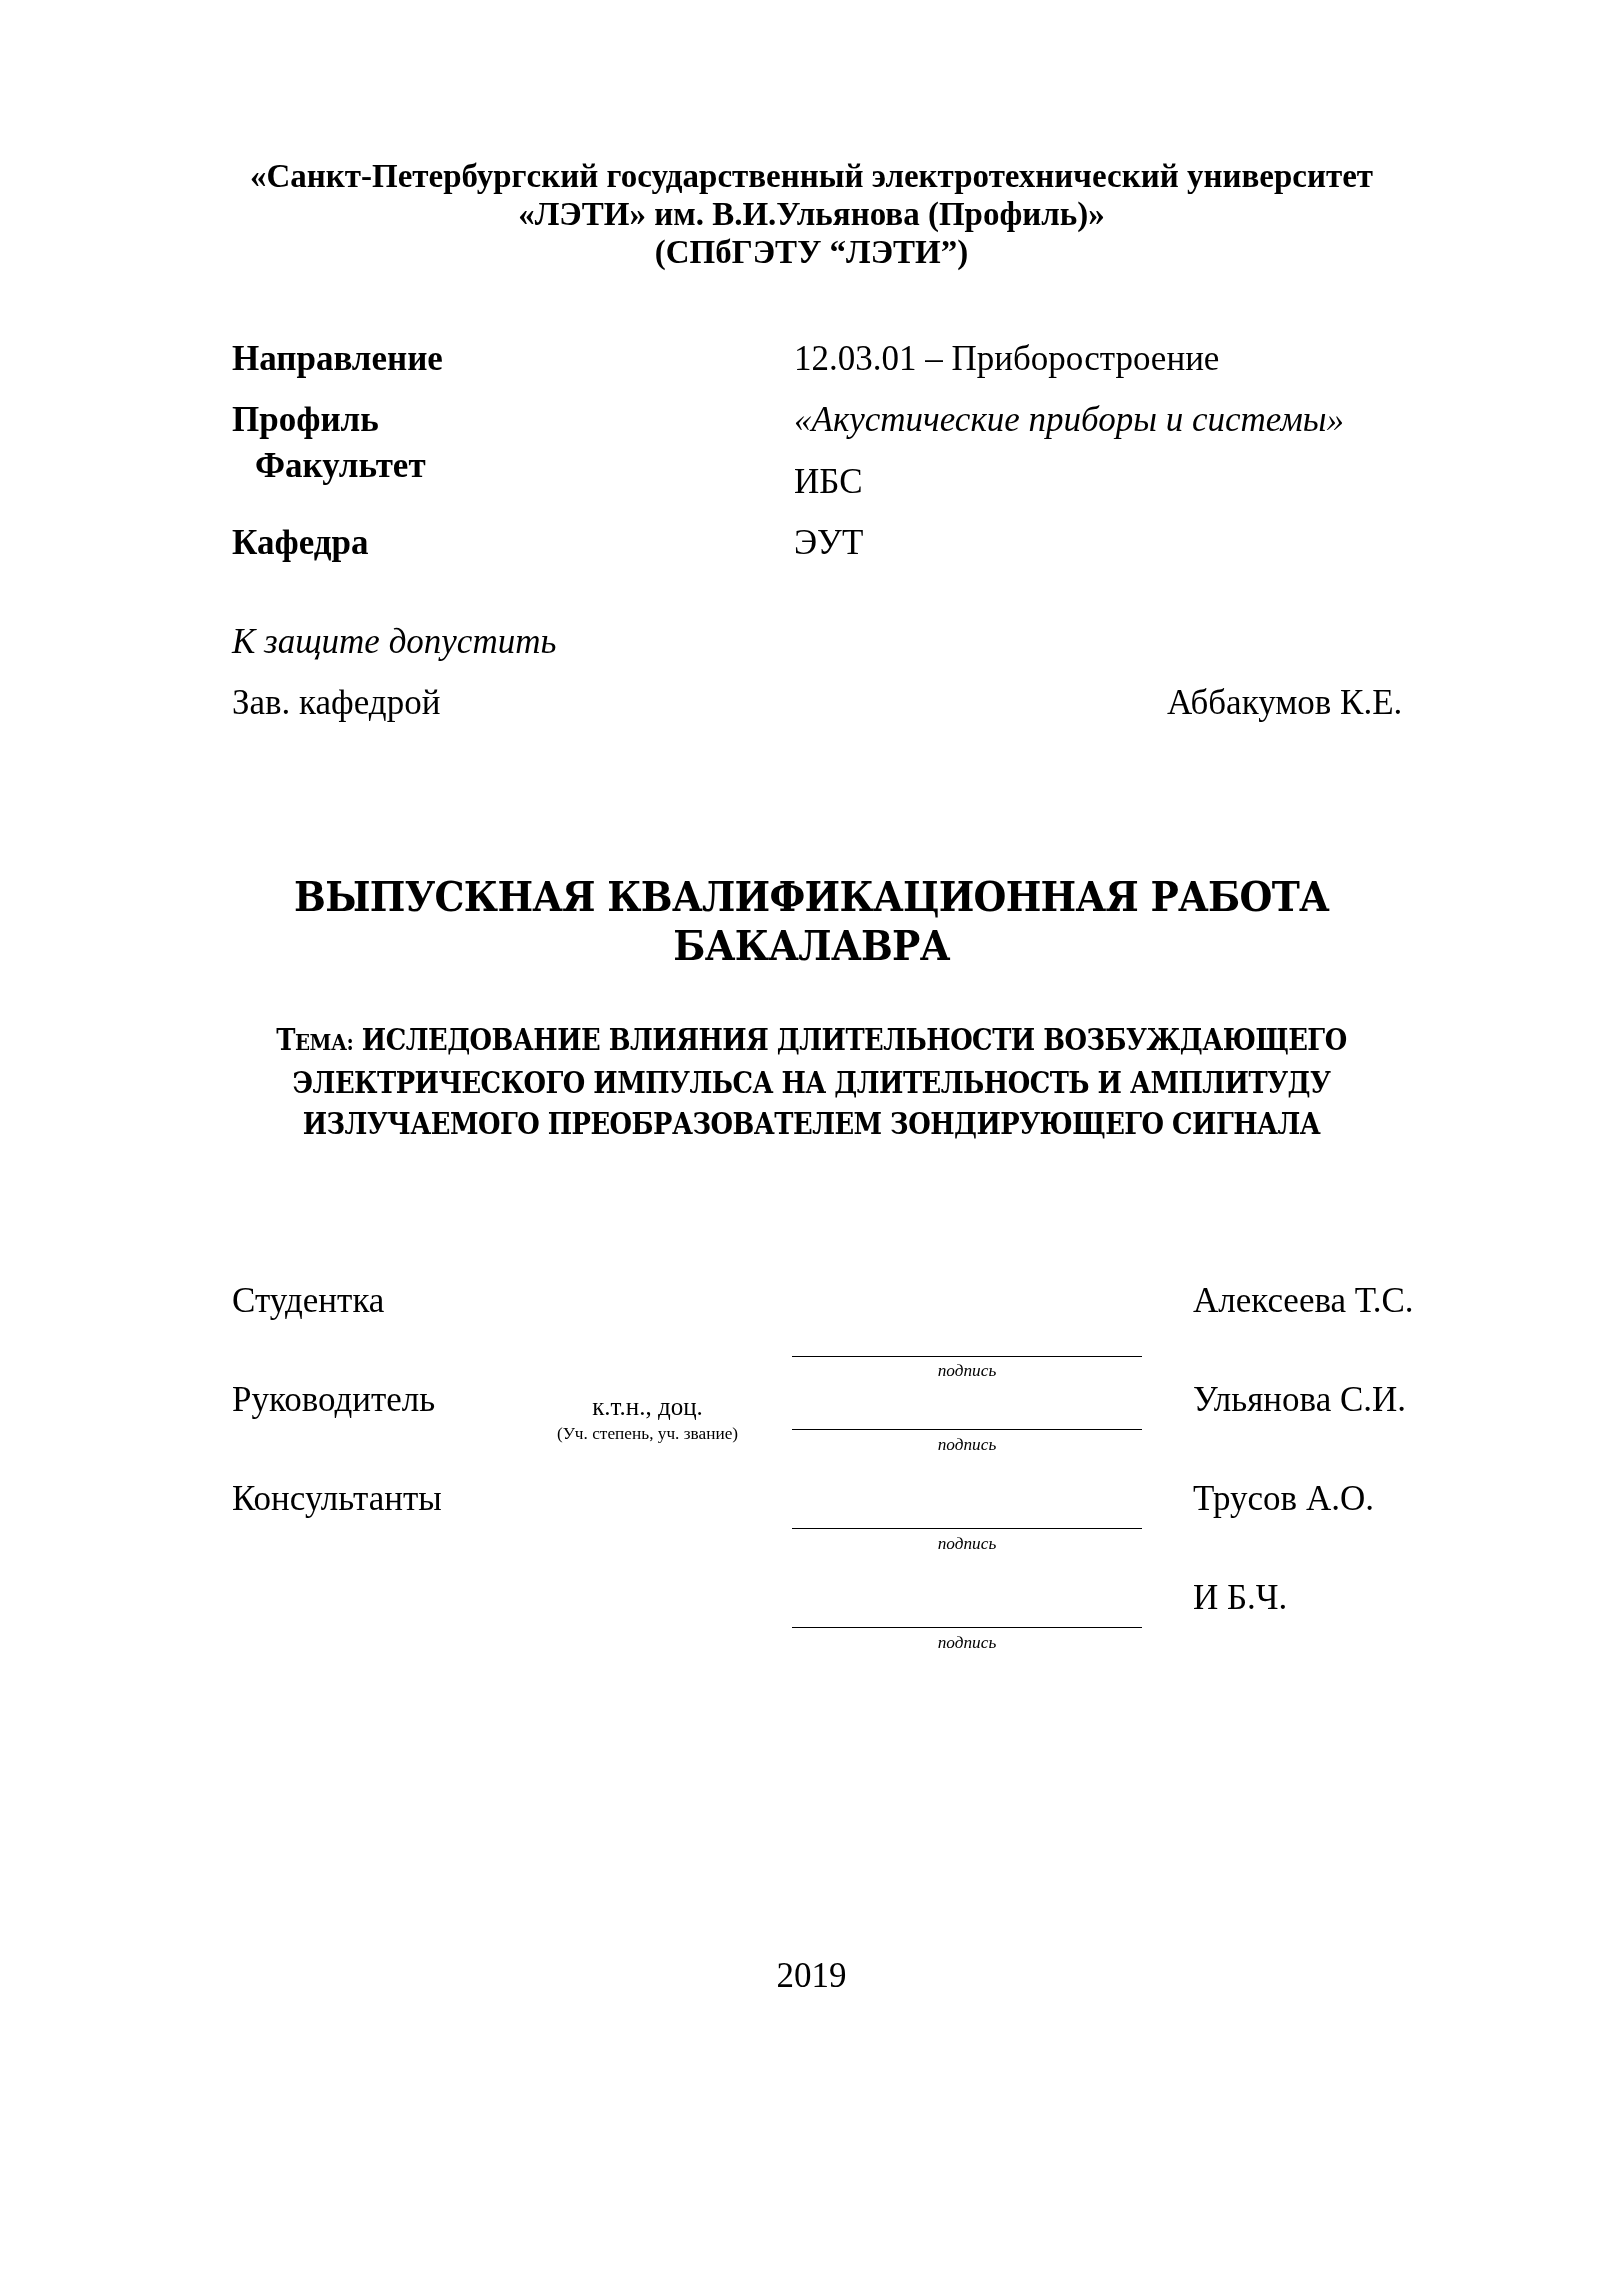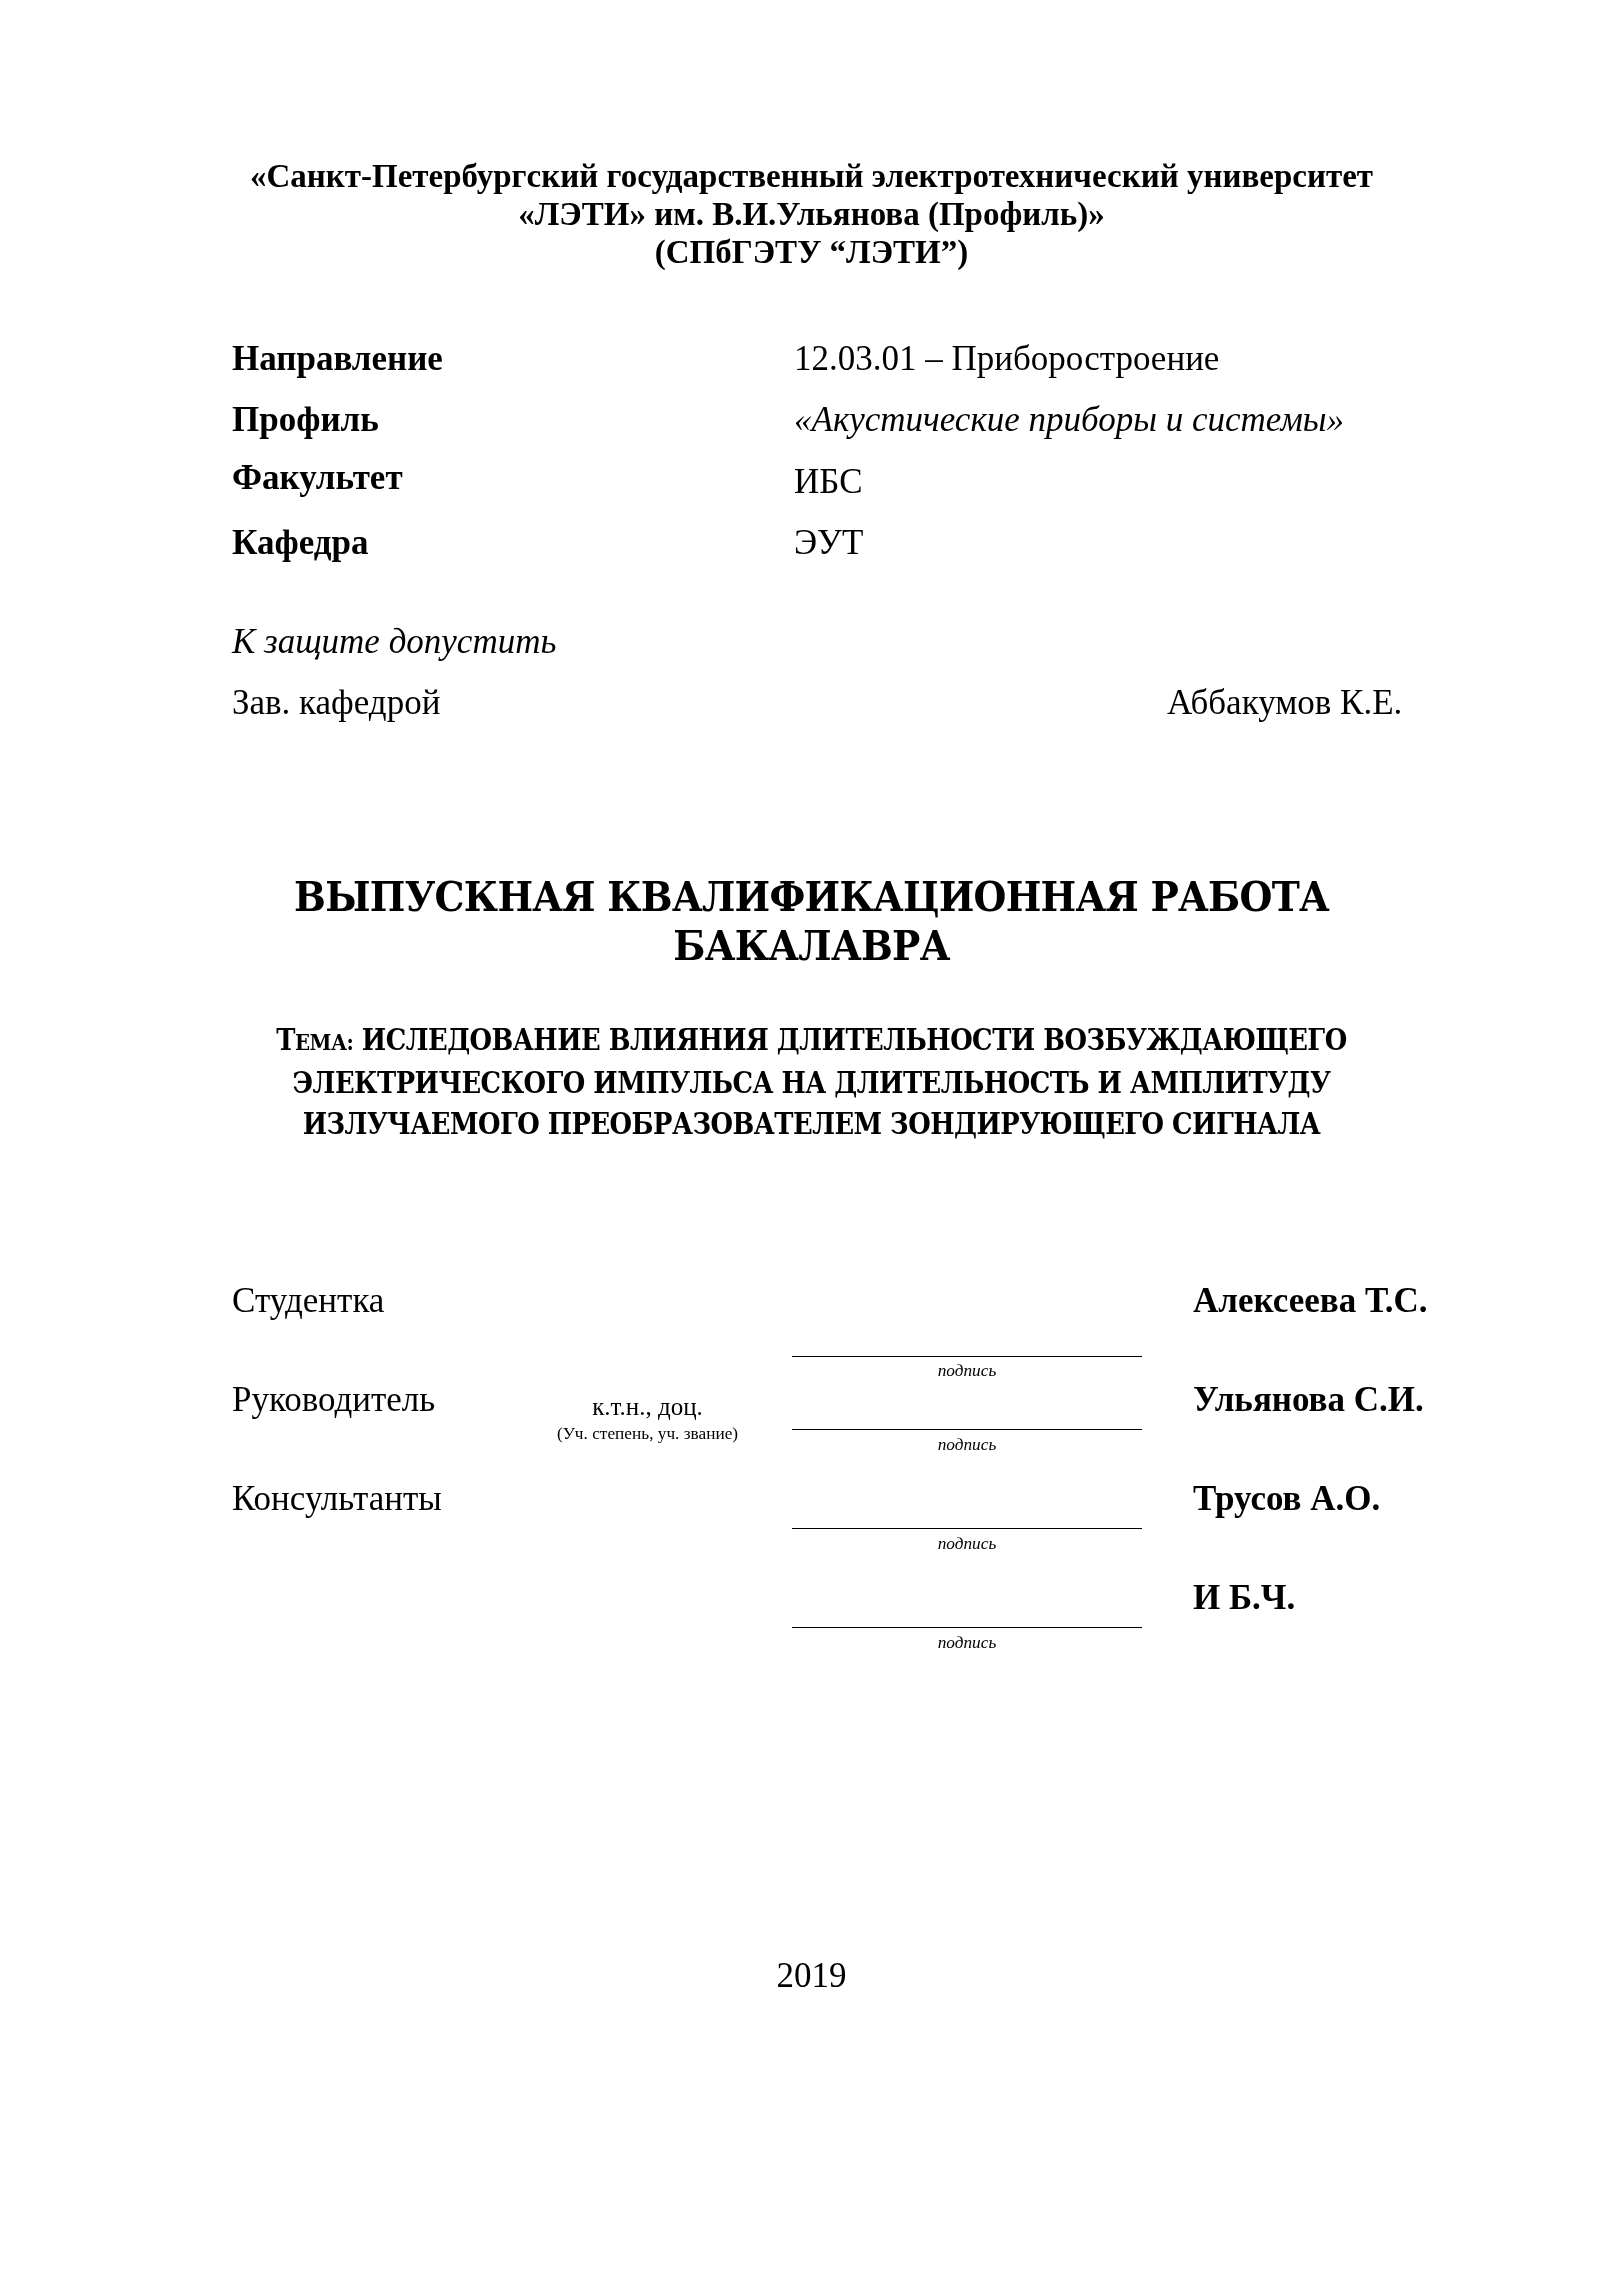--- a/index.html
+++ b/index.html
@@ -29,21 +29,21 @@
   .topic .sc-small { font-size: 23px; }
 
   
   .sig-line { position: absolute; left: 792px; width: 350px; height: 0; border-top: 1.6px solid #000; }
   .sig-caption { position: absolute; left: 792px; width: 350px; text-align: center;
                  font-family: Liberation Serif, serif; font-style: italic; font-size: 17.3px; }
   .degree { position: absolute; left: 518px; width: 259px; text-align: center;
             font-family: "Liberation Serif", serif; font-size: 25px; }
   .degree-caption { position: absolute; left: 518px; width: 259px; text-align: center;
                     font-family: "Liberation Serif", serif; font-size: 17.3px; }
-  .name { left: 1193px; font-weight: bold; }
+  .name { left: 1193px; }
 
   .footer { position: absolute; left: 0; width: 1623px; text-align: center;
             font-family: "Liberation Serif", serif; font-size: 35px; }
 </style>
 </head>
 <body>
 
 <div class="page">
 
   <div class="uni">
@@ -51,21 +51,21 @@
     <div>«ЛЭТИ» им. В.И.Ульянова (Профиль)»</div>
     <div>(СПбГЭТУ “ЛЭТИ”)</div>
   </div>
 
   <div class="abs info-label" style="top:339px;">Направление</div>
   <div class="abs info-value" style="top:339px;">12.03.01 – Приборостроение</div>
 
   <div class="abs info-label" style="top:400px;">Профиль</div>
   <div class="abs info-value italic" style="top:400px;">«Акустические приборы и системы»</div>
 
-  <div class="abs info-label" style="top:458px;">Факультет</div>
+  <div class="abs info-label" style="top:446px;margin-left:23px;">Факультет</div>
   <div class="abs info-value" style="top:462px;">ИБС</div>
 
   <div class="abs info-label" style="top:523px;">Кафедра</div>
   <div class="abs info-value" style="top:523px;">ЭУТ</div>
 
   <div class="abs body-text italic" style="left:232px; top:622px;">К защите допустить</div>
   <div class="abs body-text" style="left:232px; top:683px;">Зав. кафедрой</div>
   <div class="abs body-text" style="left:1167px; top:683px;">Аббакумов К.Е.</div>
 
   <div class="title" style="top:873px;">

